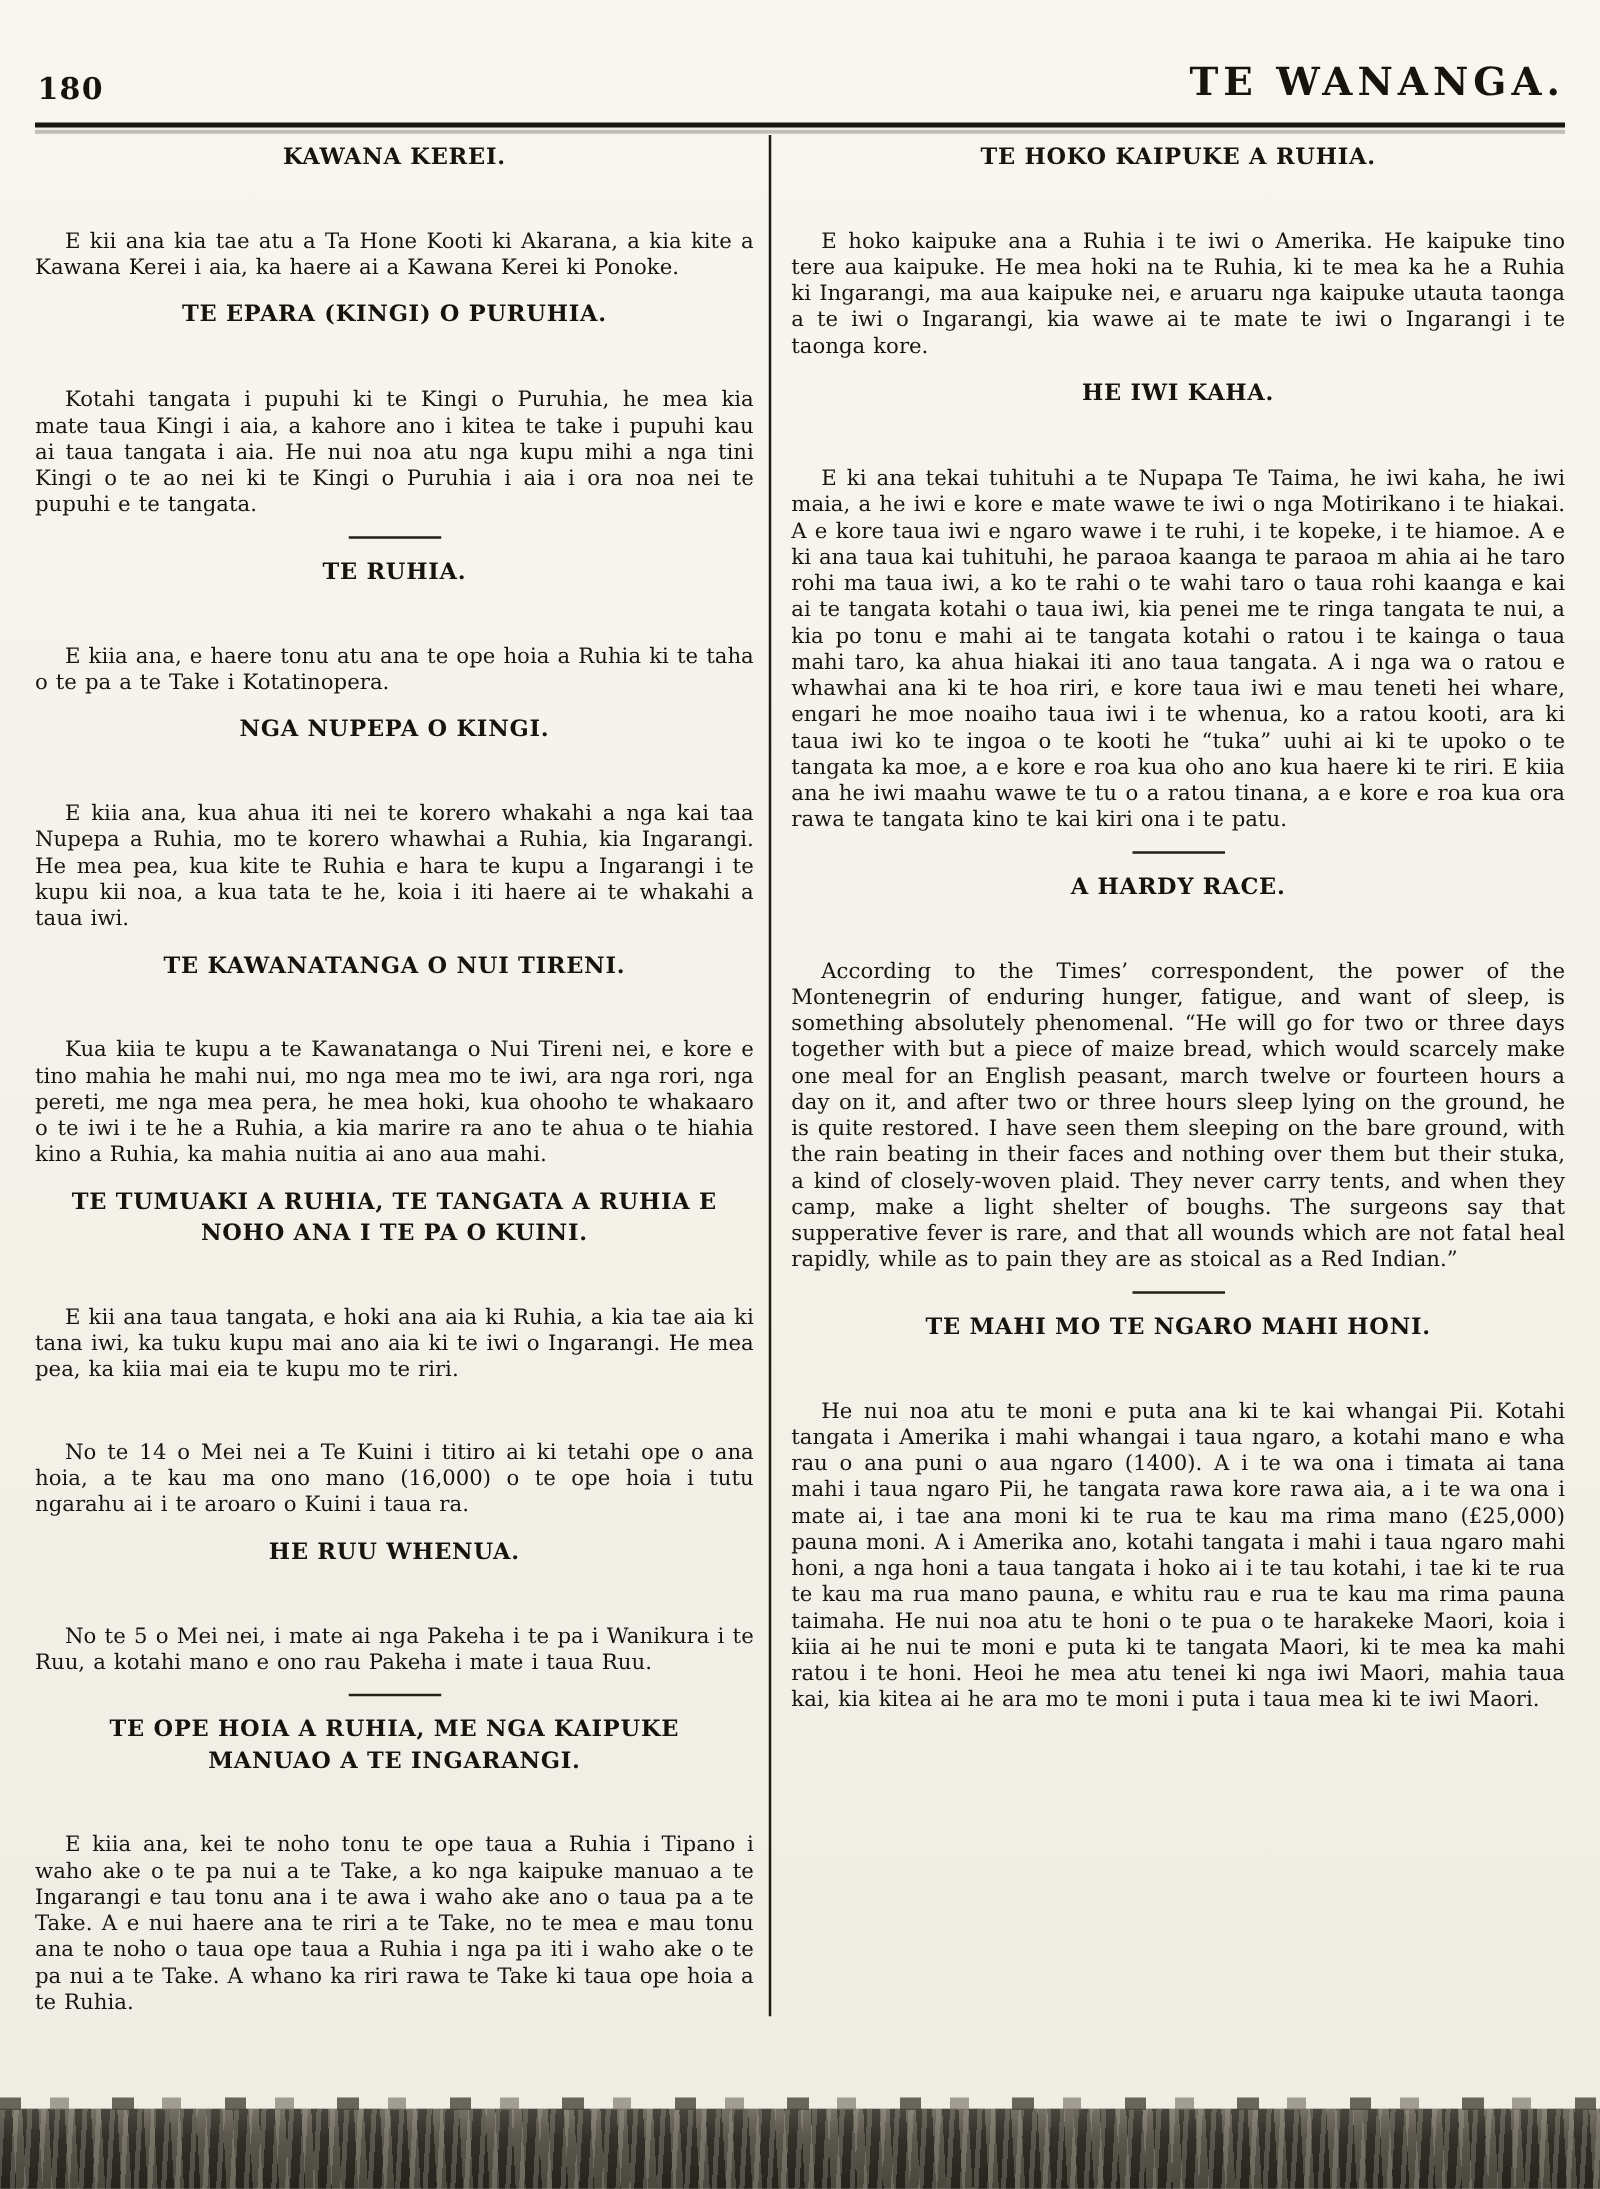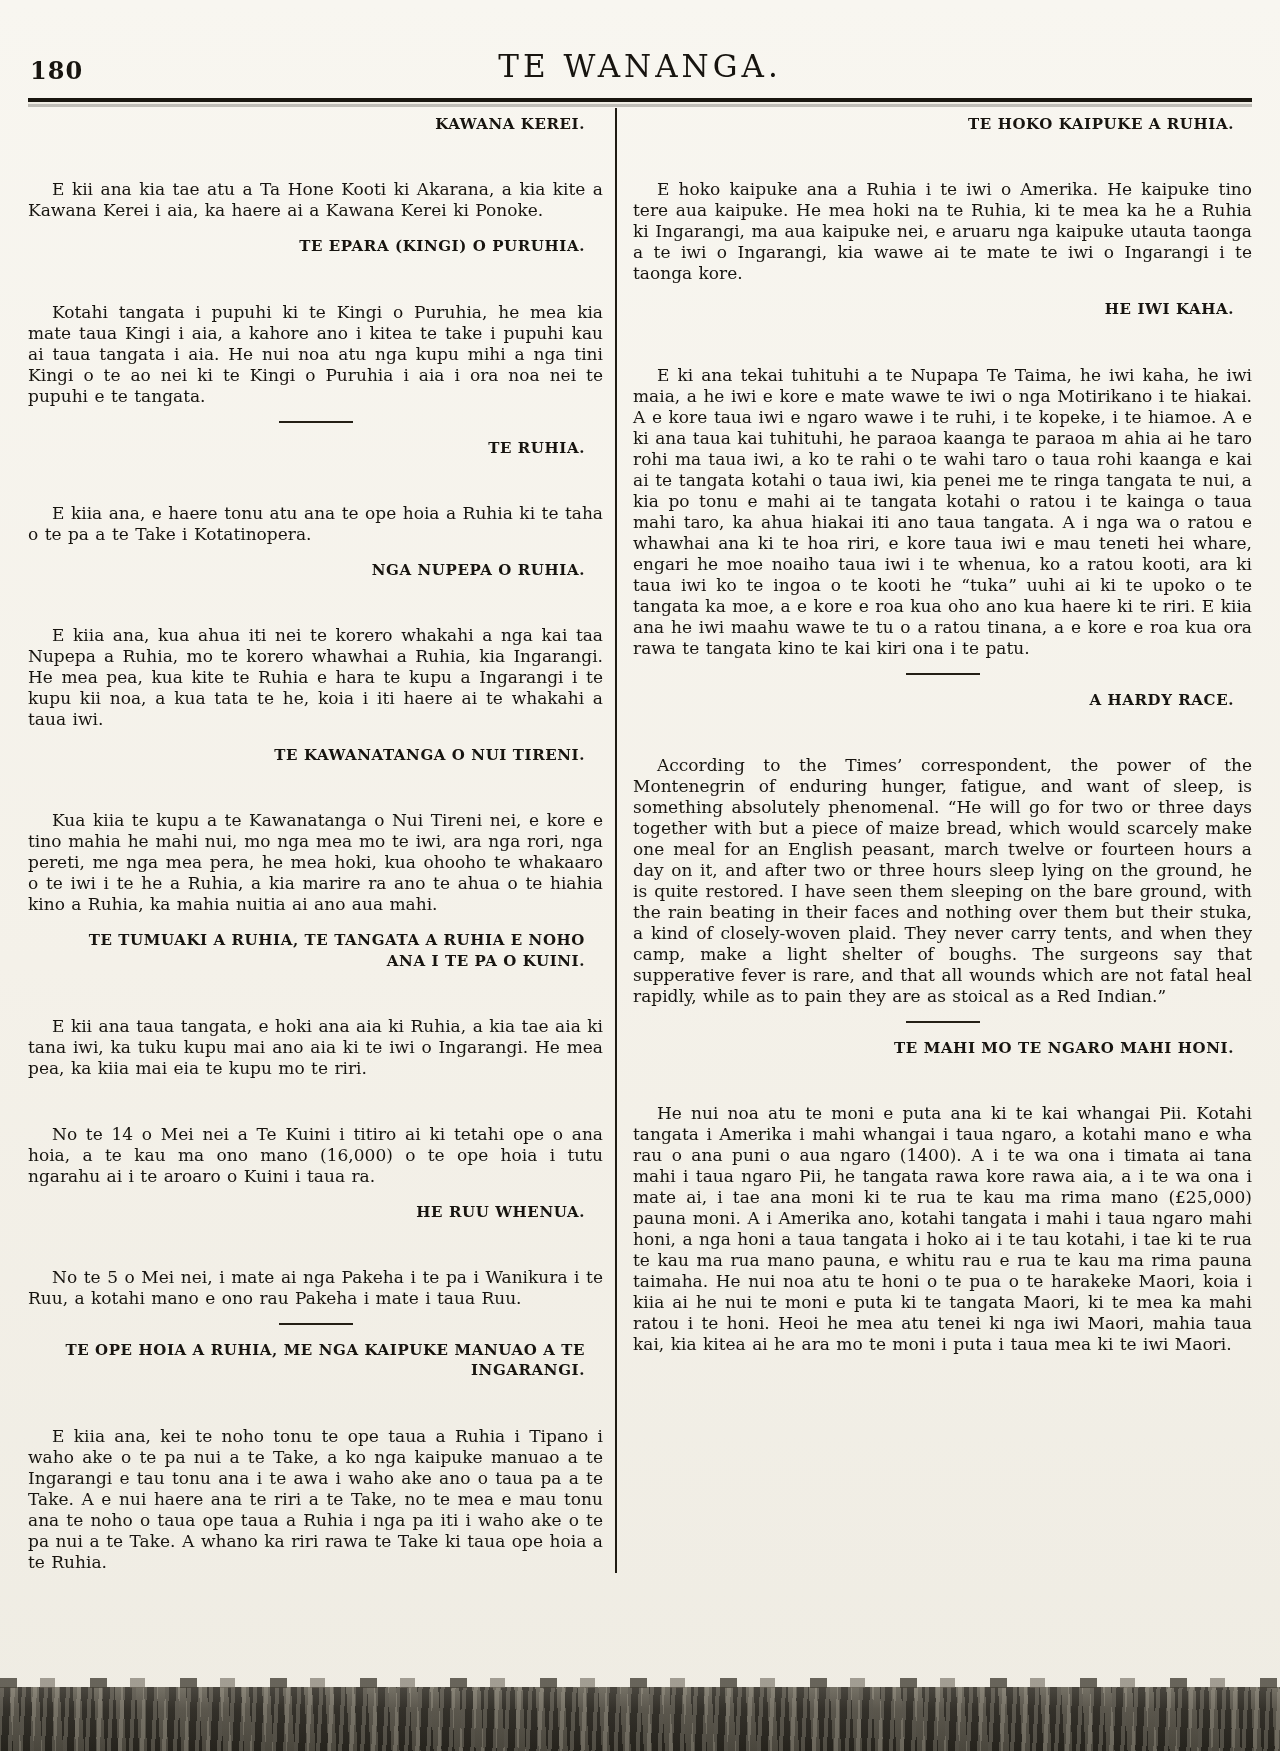--- a/index.html
+++ b/index.html
@@ -16,23 +16,23 @@
   }
   .page { padding: 46px 28px 0 28px; position: relative; }
 
   
   .header { position: relative; height: 44px; }
   .page-number {
     position: absolute; left: 2px; top: 10px;
     font-size: 24px; font-weight: bold; letter-spacing: 1px;
   }
   .masthead {
-    text-align: center;
+    text-align: right;
     font-size: 31px;
-    font-weight: normal;
+    font-weight: bold;
     letter-spacing: 4px;
     padding-top: 2px;
   }
   .header-rule {
     height: 6px;
     background: #19160f;
     margin-top: 8px;
     border-bottom: 2px solid #efece3;
     box-shadow: 0 3px 0 rgba(25,22,15,0.25);
   }
@@ -49,23 +49,23 @@
   .column-divider {
     flex: 0 0 2px;
     width: 2px;
     background: #201c14;
     margin: 0 6px 0 2px;
   }
   .column-right { flex: 1 1 auto; padding-left: 10px; }
 
   
   .article-title {
-    font-size: 15px;
+    font-size: 18px;
     font-weight: bold;
-    text-align: right;
+    text-align: center;
     letter-spacing: 0.6px;
     line-height: 1.35;
     margin: 15px 18px 7px 18px;
   }
   .article:first-child .article-title { margin-top: 4px; }
   .article-body {
     font-size: 17px;
     line-height: 21px;
     text-align: justify;
     text-indent: 24px;
@@ -123,21 +123,21 @@
       </section>
 
       <div class="article-rule"></div>
 
       <section class="article">
         <h2 class="article-title">TE RUHIA.</h2>
         <p class="article-body">E kiia ana, e haere tonu atu ana te ope hoia a Ruhia ki te taha o te pa a te Take i Kotatinopera.</p>
       </section>
 
       <section class="article">
-        <h2 class="article-title">NGA NUPEPA O RUHIA.</h2>
+        <h2 class="article-title">NGA NUPEPA O KINGI.</h2>
         <p class="article-body">E kiia ana, kua ahua iti nei te korero whakahi a nga kai taa Nupepa a Ruhia, mo te korero whawhai a Ruhia, kia Ingarangi. He mea pea, kua kite te Ruhia e hara te kupu a Ingarangi i te kupu kii noa, a kua tata te he, koia i iti haere ai te whakahi a taua iwi.</p>
       </section>
 
       <section class="article">
         <h2 class="article-title">TE KAWANATANGA O NUI TIRENI.</h2>
         <p class="article-body">Kua kiia te kupu a te Kawanatanga o Nui Tireni nei, e kore e tino mahia he mahi nui, mo nga mea mo te iwi, ara nga rori, nga pereti, me nga mea pera, he mea hoki, kua ohooho te whakaaro o te iwi i te he a Ruhia, a kia marire ra ano te ahua o te hiahia kino a Ruhia, ka mahia nuitia ai ano aua mahi.</p>
       </section>
 
       <section class="article">
         <h2 class="article-title">TE TUMUAKI A RUHIA, TE TANGATA A RUHIA E NOHO ANA I TE PA O KUINI.</h2>

